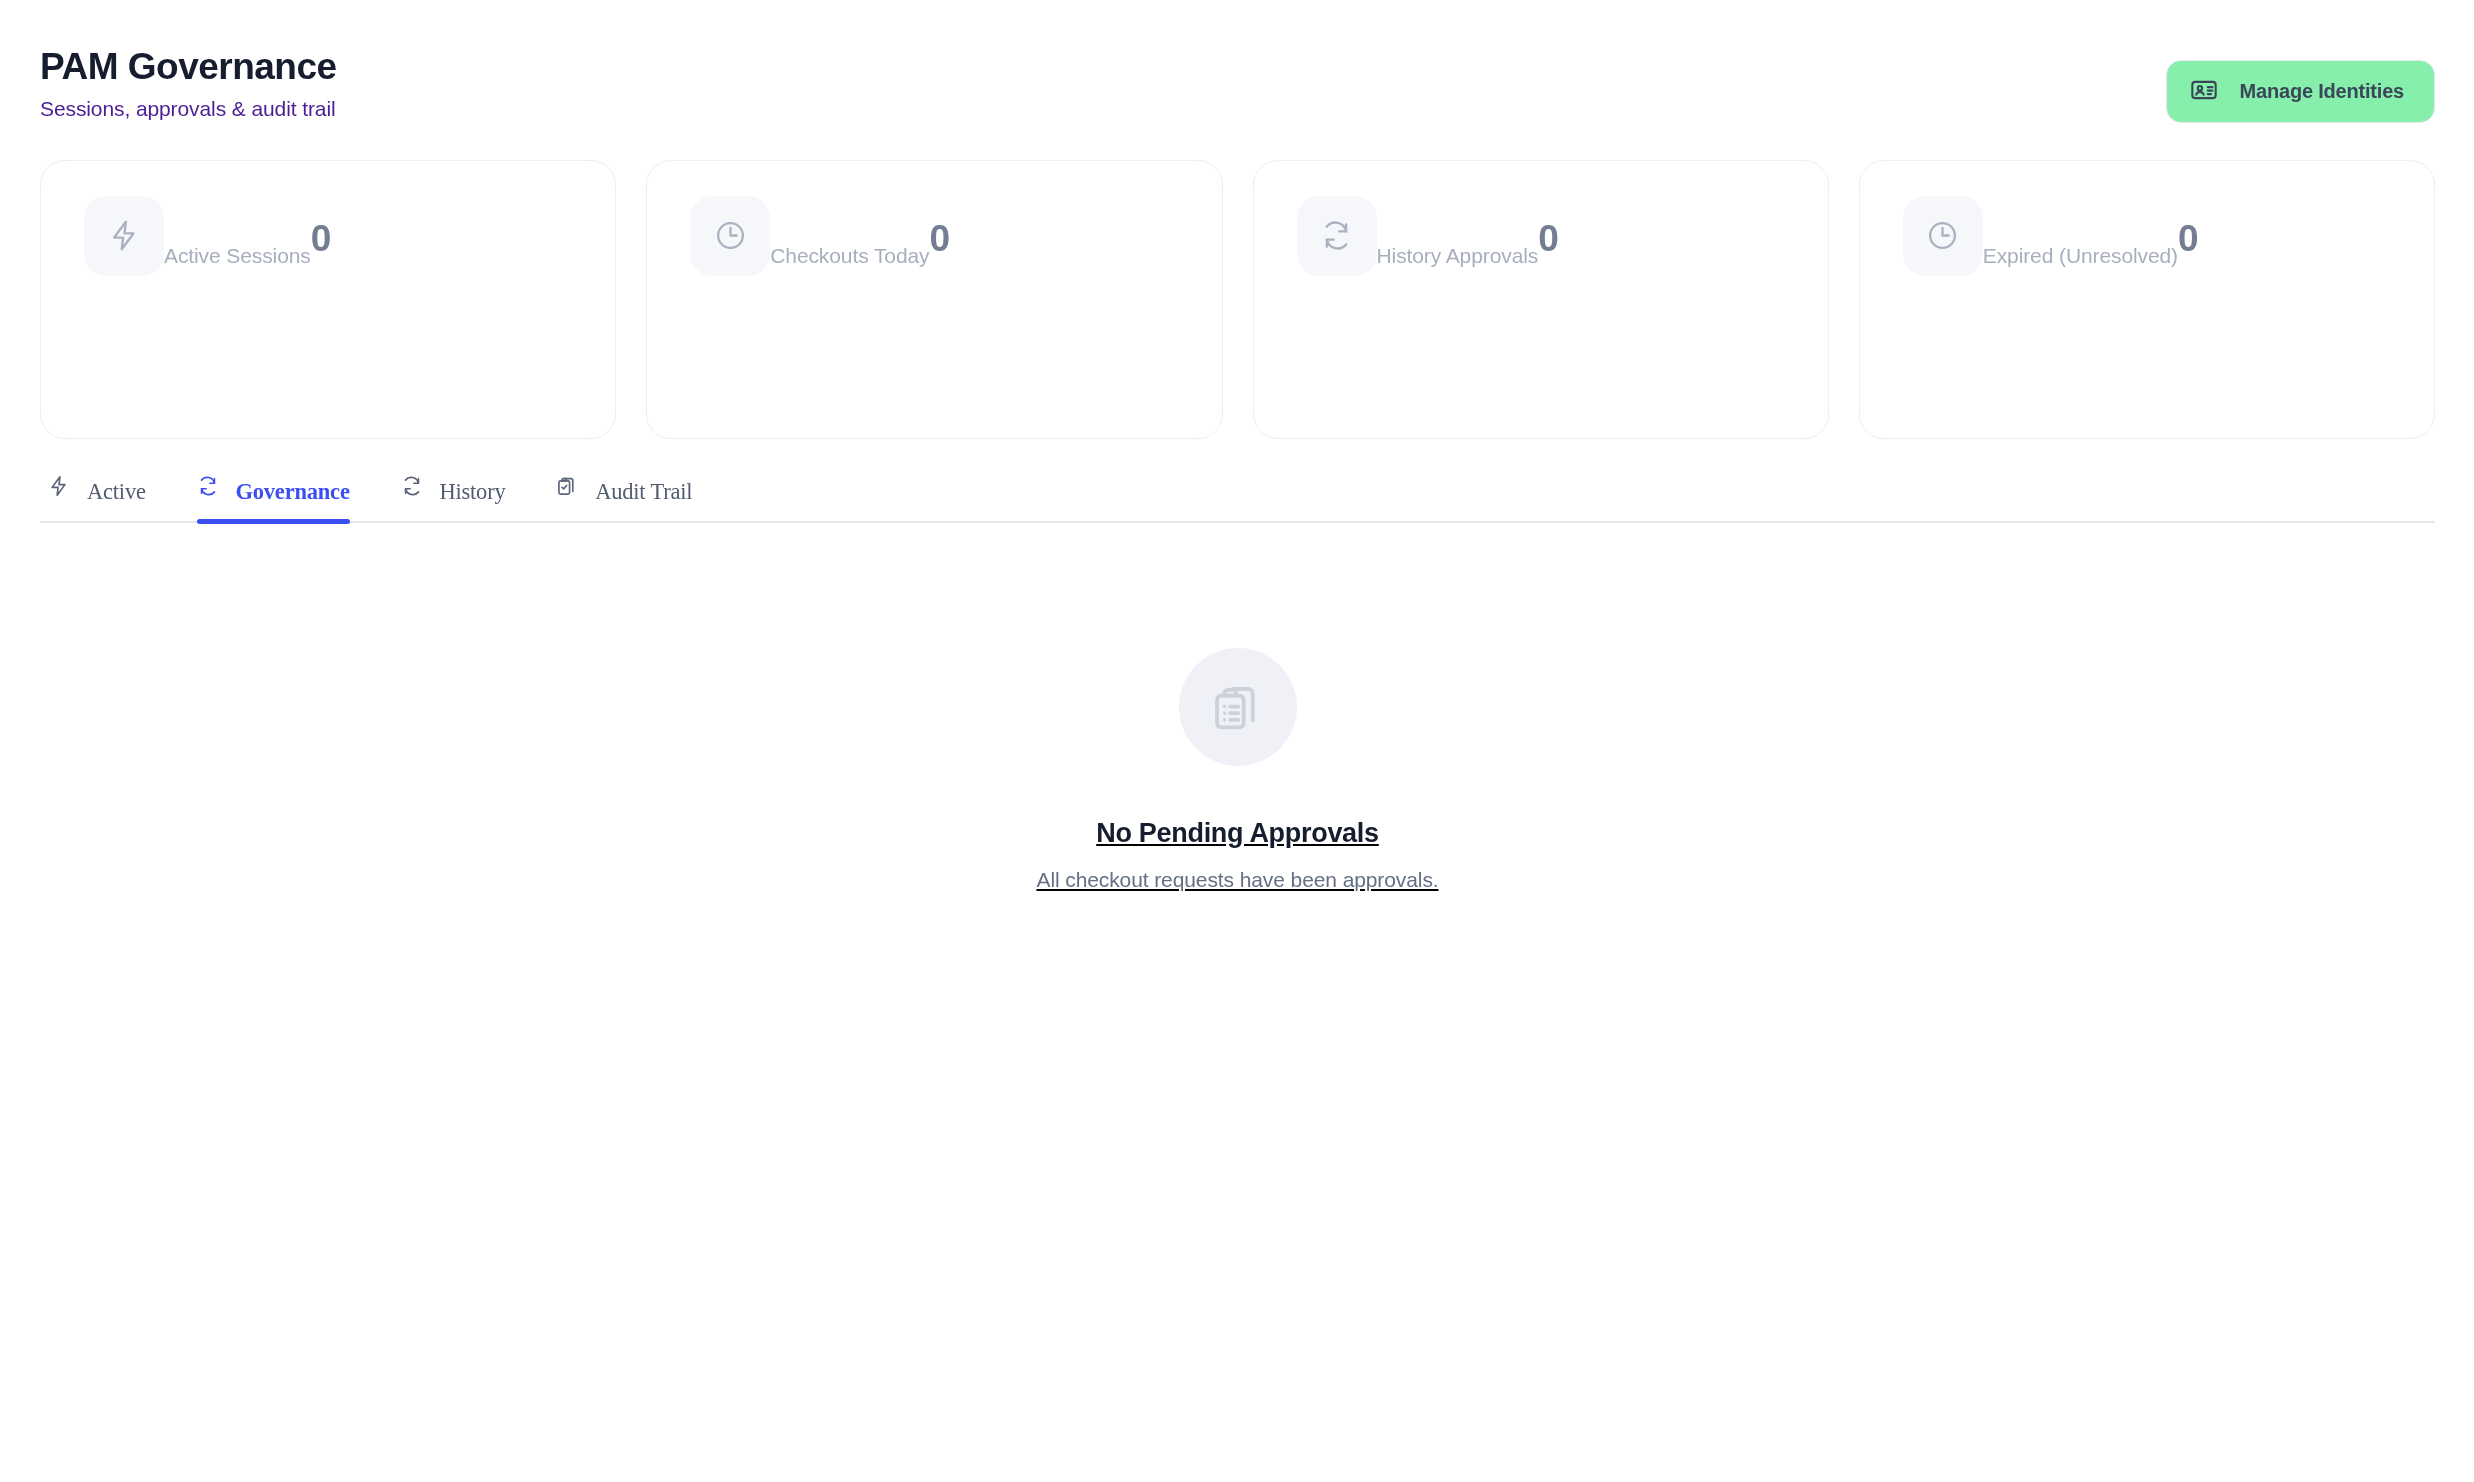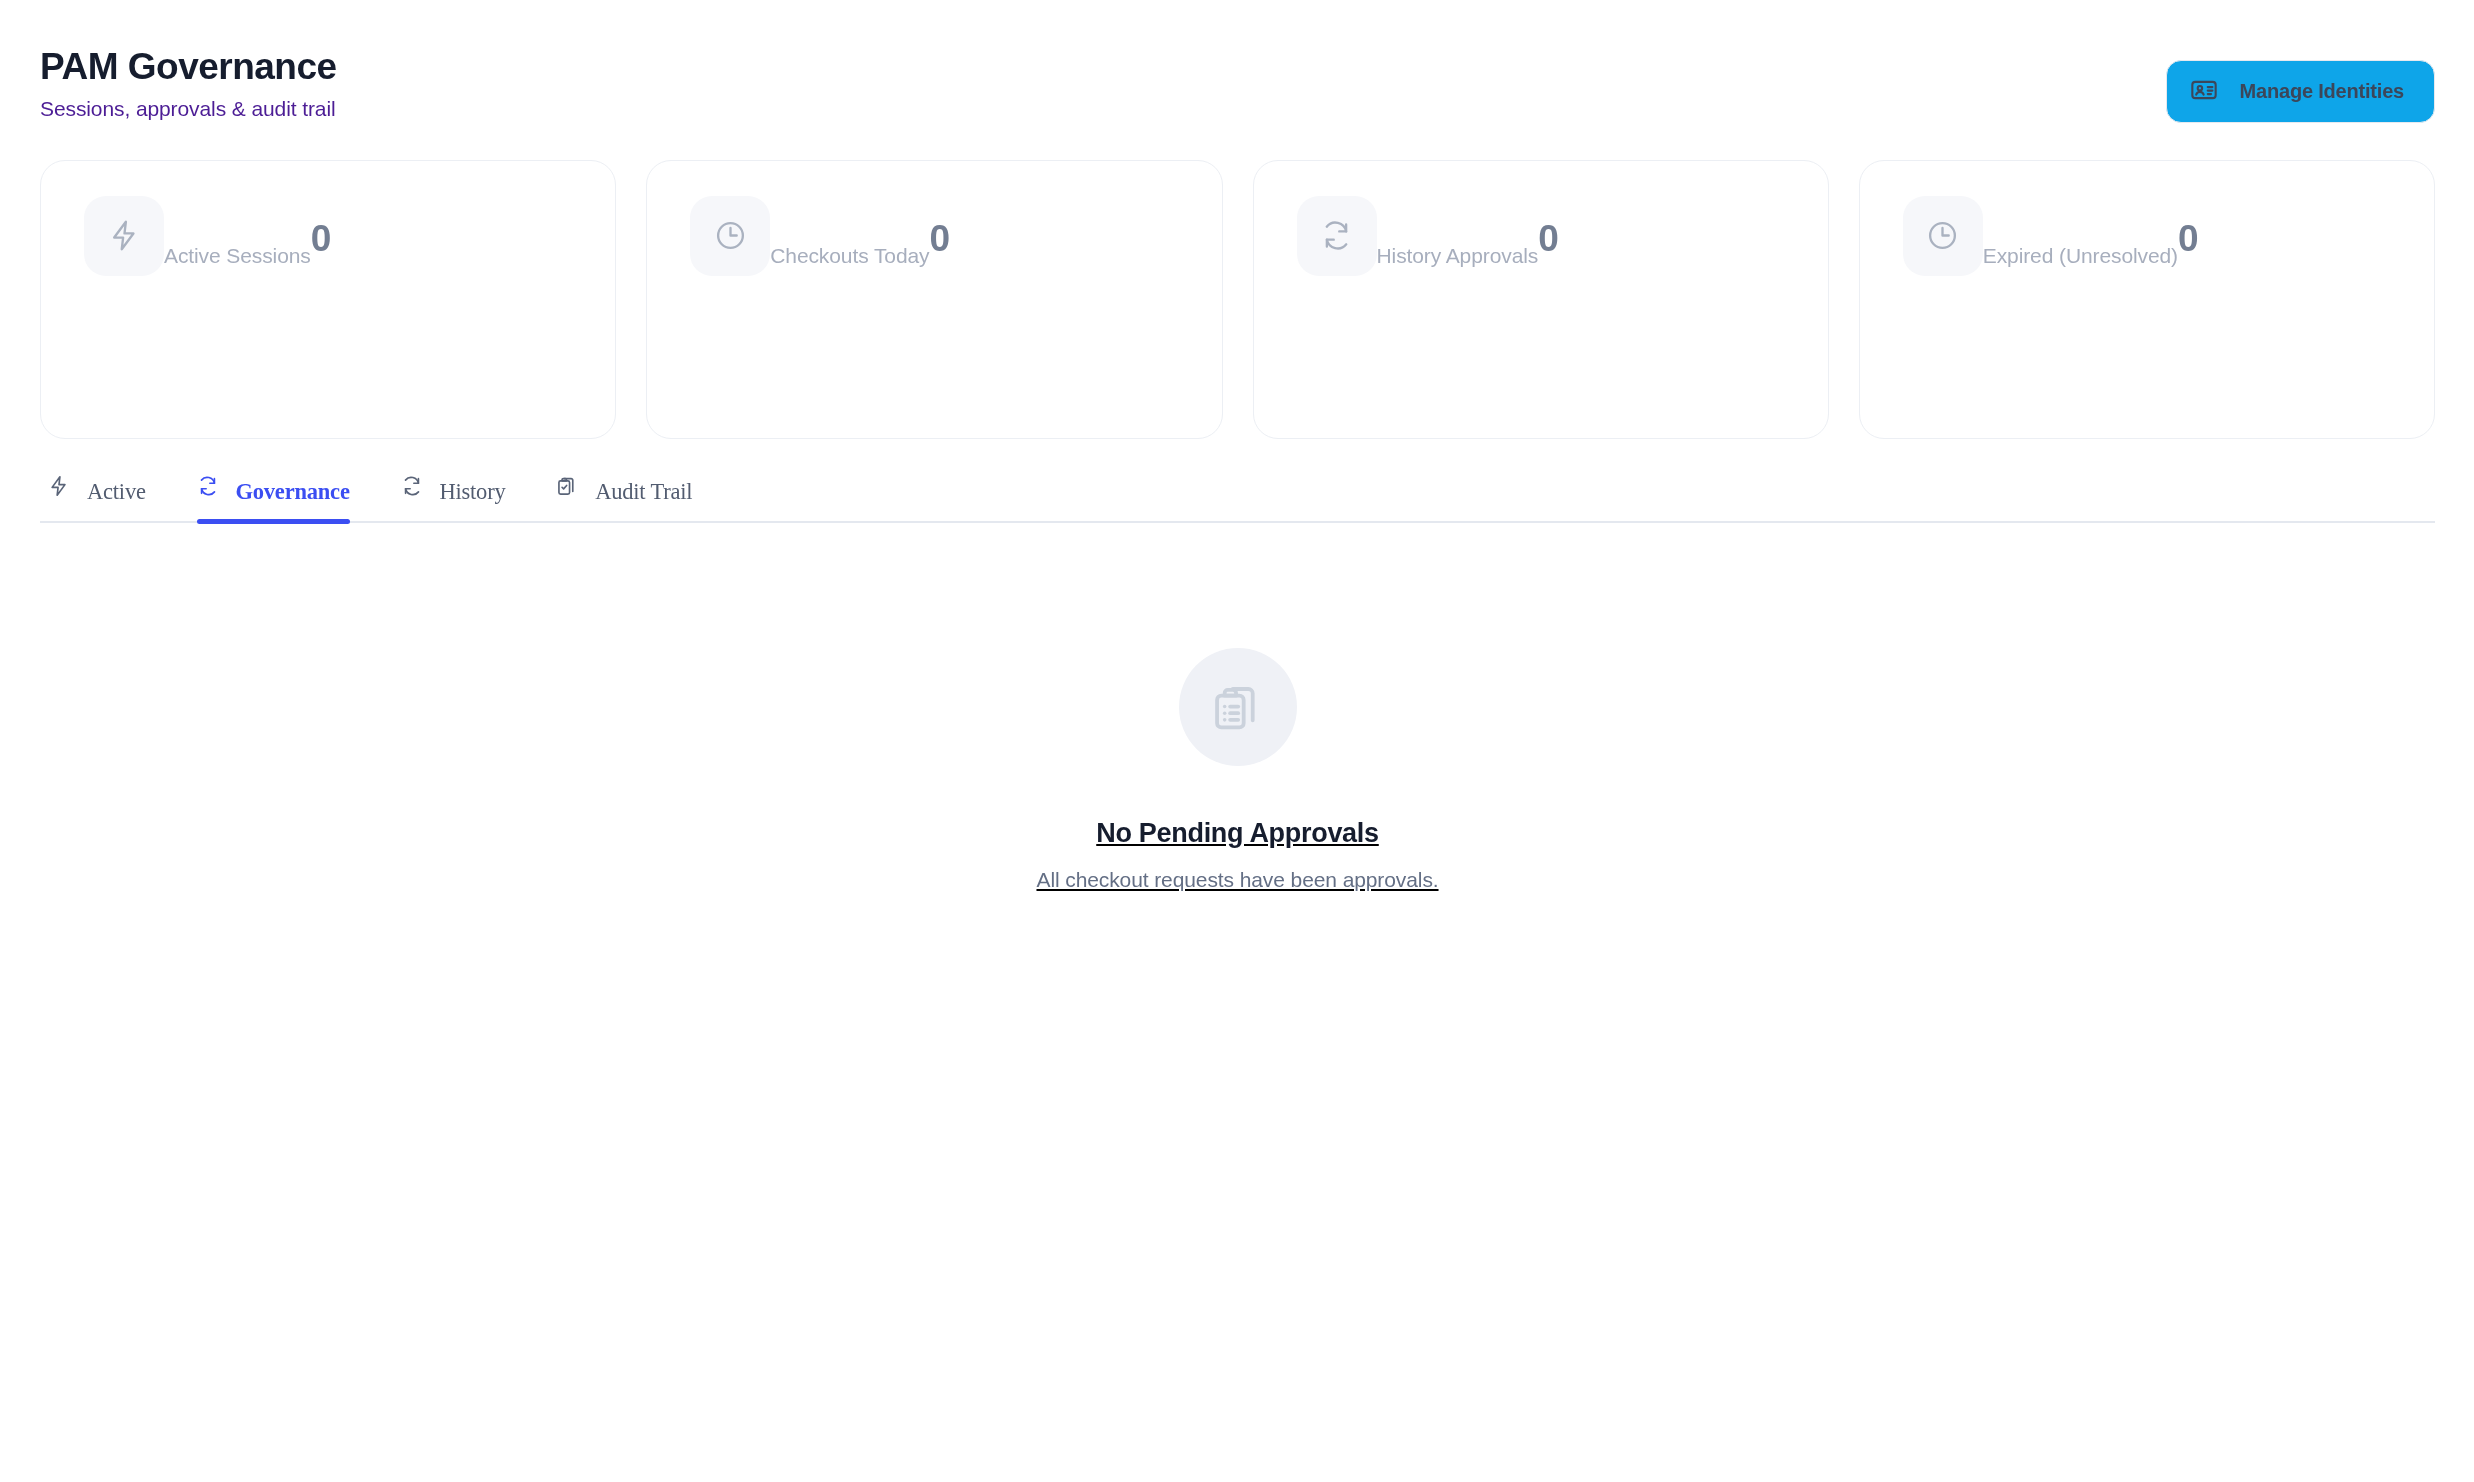--- a/index.html
+++ b/index.html
@@ -41,21 +41,21 @@
     font-size: 21px;
     font-weight: 400;
     color: #4c1d95;
     letter-spacing: -0.1px;
   }
 
   .manage-btn {
     display: flex;
     align-items: center;
     gap: 22px;
-    background: #0ea5e9;
+    background: #86efac;
     border: 1.7px solid #e6e9ef;
     border-radius: 15px;
     padding: 15px 30px 15px 23px;
     margin-top: 11.7px;
     cursor: pointer;
   }
 
   .manage-btn-label {
     font-size: 20px;
     font-weight: 700;

